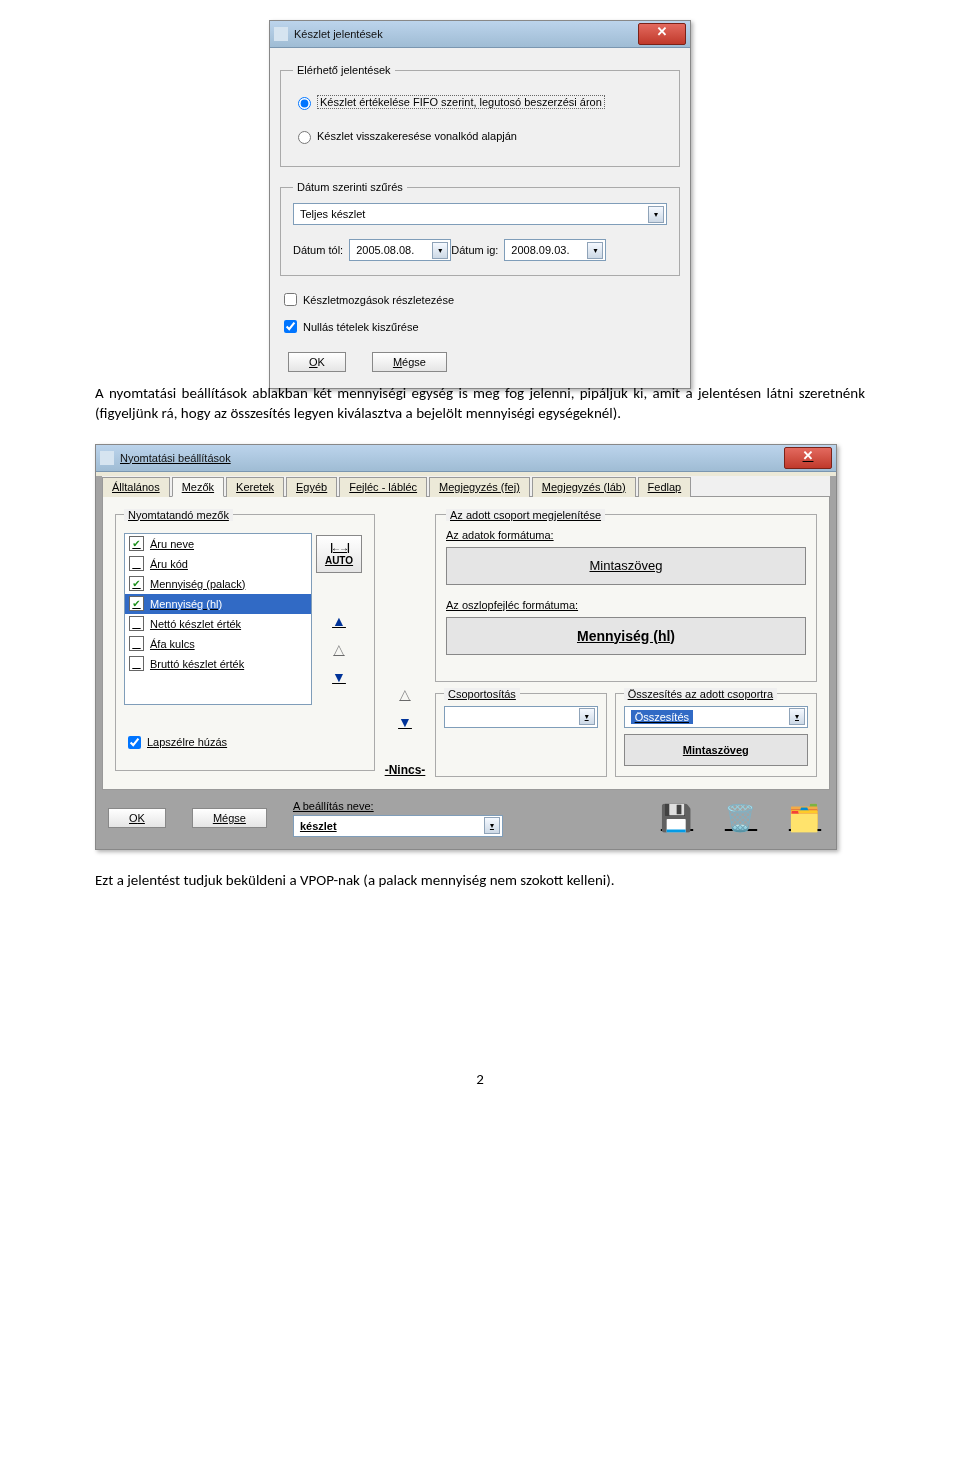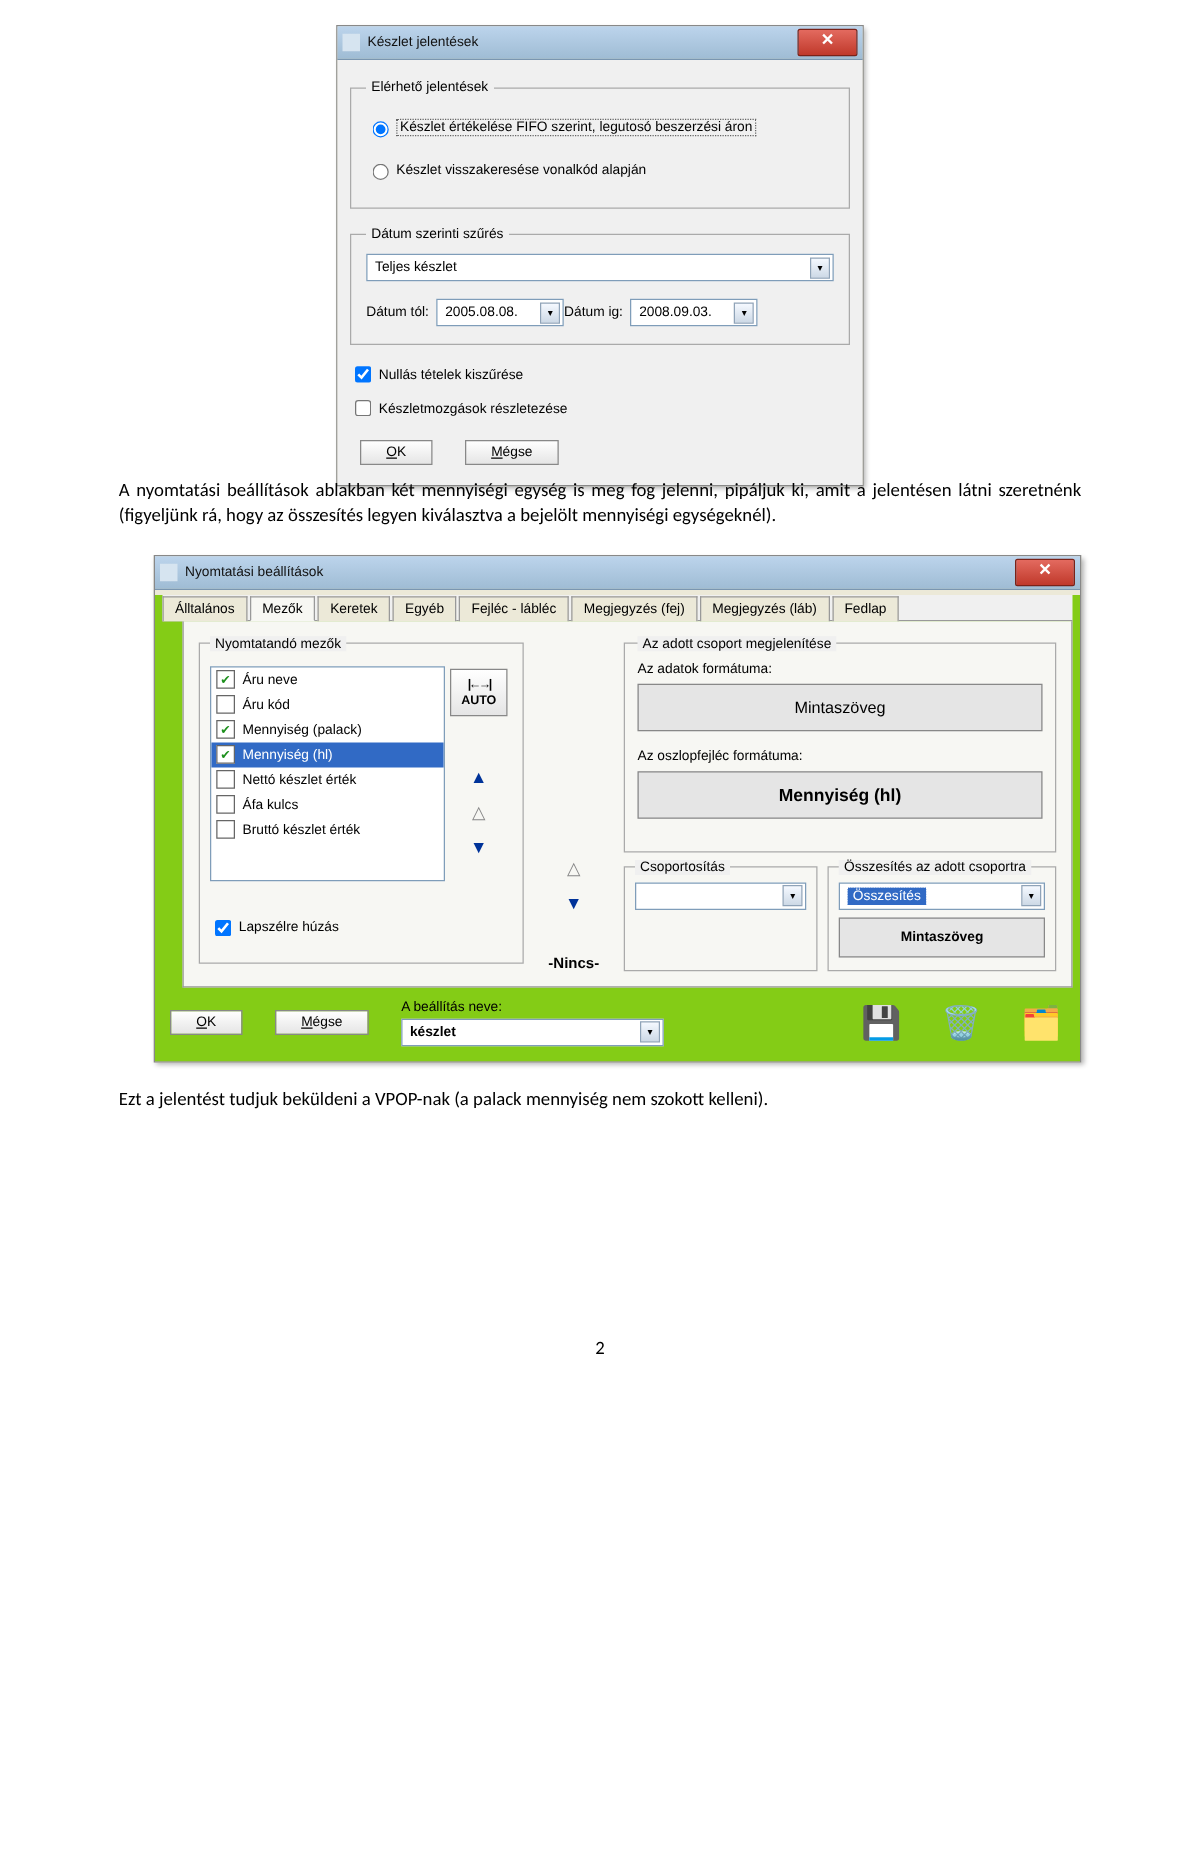--- a/index.html
+++ b/index.html
@@ -120,25 +120,24 @@
     top: 1px;
   }
   .tab.active {
     background: #f7f7f3;
     border-bottom: 1px solid #f7f7f3;
     font-weight: normal;
   }
   .tab-content {
     border: 1px solid #999;
     border-top: none;
-    margin: 0 6px 10px 22px;
+    margin: 0 6px 10px 6px;
     background: #f7f7f3;
     padding: 12px;
     display: flex;
-    gap: 10px;
   }
   .col-left { width: 260px; }
   .col-mid { width: 60px; display: flex; flex-direction: column; align-items: center; justify-content: space-between;}
   .col-right { flex: 1; }
   .listbox {
     border: 1px solid #7f9db9;
     background: #fff;
     height: 170px;
     overflow: hidden;
     margin-top: 6px;
@@ -264,48 +263,48 @@
               <span>Dátum ig:</span>
               <div class="datefield">
                 <span>2008.09.03.</span>
                 <span class="arrow">▾</span>
               </div>
             </div>
           </div>
         </fieldset>
 
         <div class="check-row">
+          <input type="checkbox" style="">
+          <span>Készletmozgások részletezése</span>
+        </div>
+        <div class="check-row">
           <input type="checkbox" checked="" style="">
           <span>Nullás tételek kiszűrése</span>
-        </div>
-        <div class="check-row">
-          <input type="checkbox" style="">
-          <span>Készletmozgások részletezése</span>
         </div>
 
         <div class="btn-row" style="margin-top:16px;">
           <div class="btn"><u>O</u><span>K</span></div>
           <div class="btn"><u>M</u>égse</div>
         </div>
       </div>
     </div>
   </div>
 
   <div class="para" style="margin-top:-6px;">A nyomtatási beállítások ablakban két mennyiségi egység is meg fog jelenni, pipáljuk ki, amit a jelentésen látni szeretnénk (figyeljünk rá, hogy az összesítés legyen kiválasztva a bejelölt mennyiségi egységeknél).</div>
 
-  <div style="display:flex; justify-content:flex-end;">
+  <div style="display:flex; justify-content:flex-start;text-decoration:underline;">
     <div class="win" style="width:740px;">
       <div class="titlebar">
         <div class="titlebar-left">
           <span class="icon"></span>
           <span>Nyomtatási beállítások</span>
         </div>
         <div class="close-btn">✕</div>
       </div>
-      <div style="background:#84cc16; padding-top:0;">
+      <div style="background:#a3a3a3; padding-top:0;">
         <div class="tabs">
           <div class="tab">Álltalános</div>
           <div class="tab active">Mezők</div>
           <div class="tab">Keretek</div>
           <div class="tab">Egyéb</div>
           <div class="tab">Fejléc - lábléc</div>
           <div class="tab">Megjegyzés (fej)</div>
           <div class="tab">Megjegyzés (láb)</div>
           <div class="tab">Fedlap</div>
         </div>

